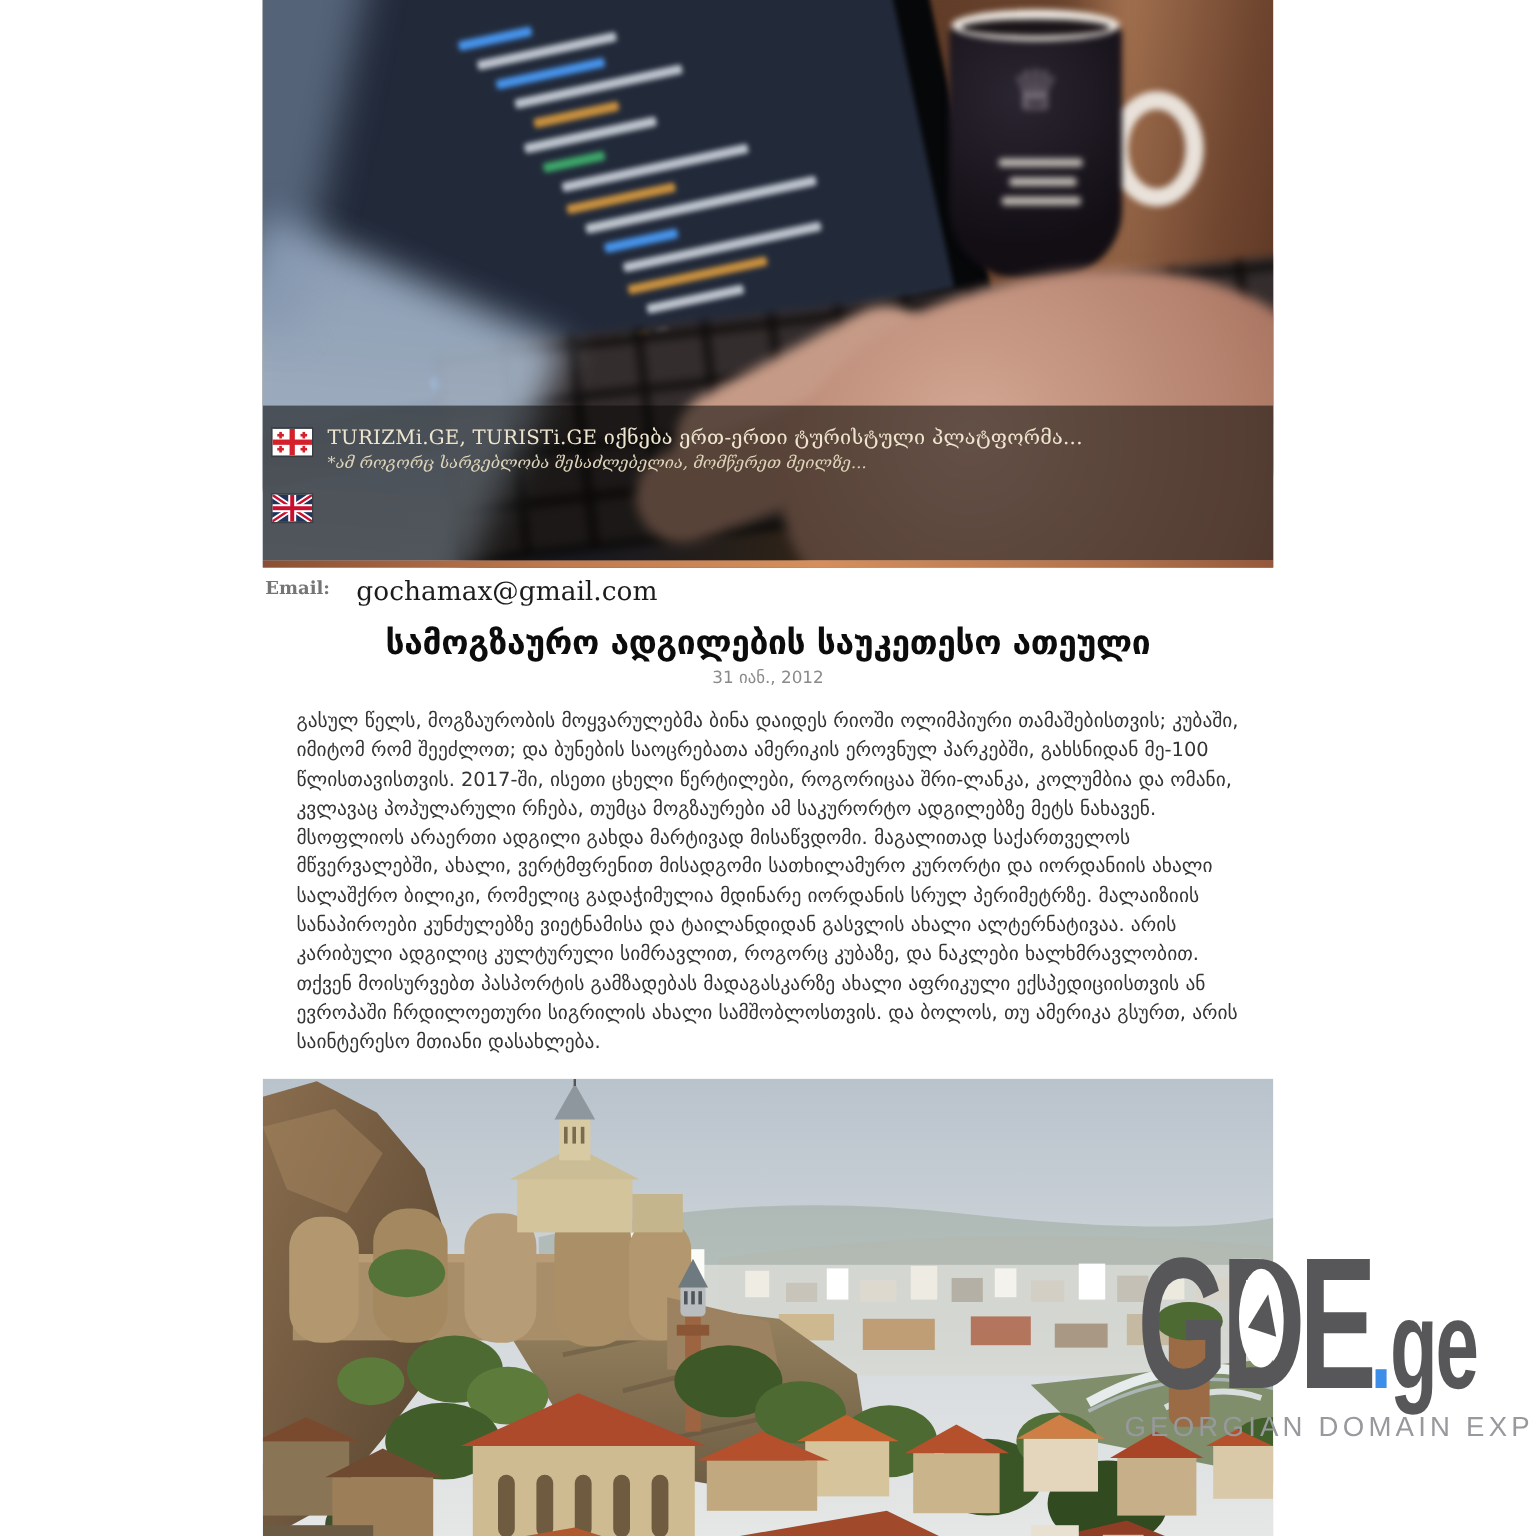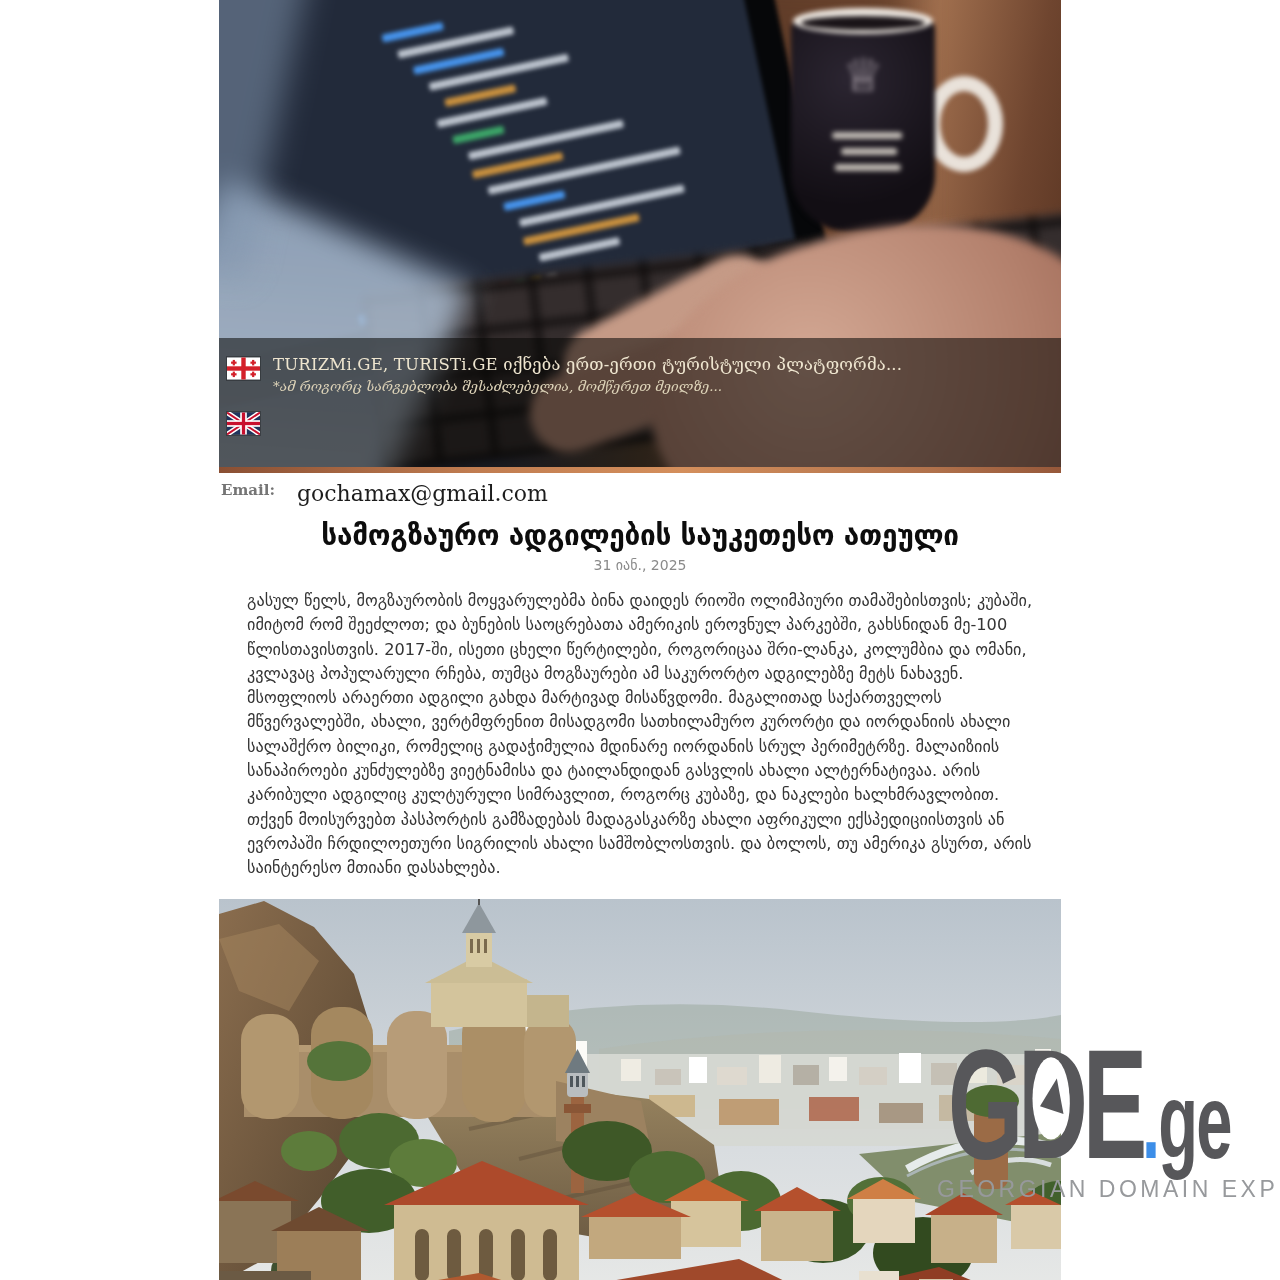--- a/index.html
+++ b/index.html
@@ -191,21 +191,21 @@
     </div>
     <div class="table-strip"></div>
   </div>
 
   <div class="contact">
     <span class="lbl">Email:</span>
     <a class="eml" href="#">gochamax@gmail.com</a>
   </div>
 
   <h1 class="title">სამოგზაურო ადგილების საუკეთესო ათეული</h1>
-  <div class="date">31 იან., 2025</div>
+  <div class="date">31 იან., 2012</div>
   <p class="body-text">გასულ წელს, მოგზაურობის მოყვარულებმა ბინა დაიდეს რიოში ოლიმპიური თამაშებისთვის; კუბაში, იმიტომ რომ შეეძლოთ; და ბუნების საოცრებათა ამერიკის ეროვნულ პარკებში, გახსნიდან მე-100 წლისთავისთვის. 2017-ში, ისეთი ცხელი წერტილები, როგორიცაა შრი-ლანკა, კოლუმბია და ომანი, კვლავაც პოპულარული რჩება, თუმცა მოგზაურები ამ საკურორტო ადგილებზე მეტს ნახავენ. მსოფლიოს არაერთი ადგილი გახდა მარტივად მისაწვდომი. მაგალითად საქართველოს მწვერვალებში, ახალი, ვერტმფრენით მისადგომი სათხილამურო კურორტი და იორდანიის ახალი სალაშქრო ბილიკი, რომელიც გადაჭიმულია მდინარე იორდანის სრულ პერიმეტრზე. მალაიზიის სანაპიროები კუნძულებზე ვიეტნამისა და ტაილანდიდან გასვლის ახალი ალტერნატივაა. არის კარიბული ადგილიც კულტურული სიმრავლით, როგორც კუბაზე, და ნაკლები ხალხმრავლობით. თქვენ მოისურვებთ პასპორტის გამზადებას მადაგასკარზე ახალი აფრიკული ექსპედიციისთვის ან ევროპაში ჩრდილოეთური სიგრილის ახალი სამშობლოსთვის. და ბოლოს, თუ ამერიკა გსურთ, არის საინტერესო მთიანი დასახლება.</p>
 
   <div class="photo2">
     <svg width="842" height="418" viewBox="0 0 842 418">
       <defs>
         <linearGradient id="sky" x1="0" y1="0" x2="0" y2="1">
           <stop offset="0" stop-color="#b9c3cc"></stop>
             <stop offset=".6" stop-color="#d9dde0"></stop>
           <stop offset="1" stop-color="#e9eae8"></stop>
         </linearGradient>

